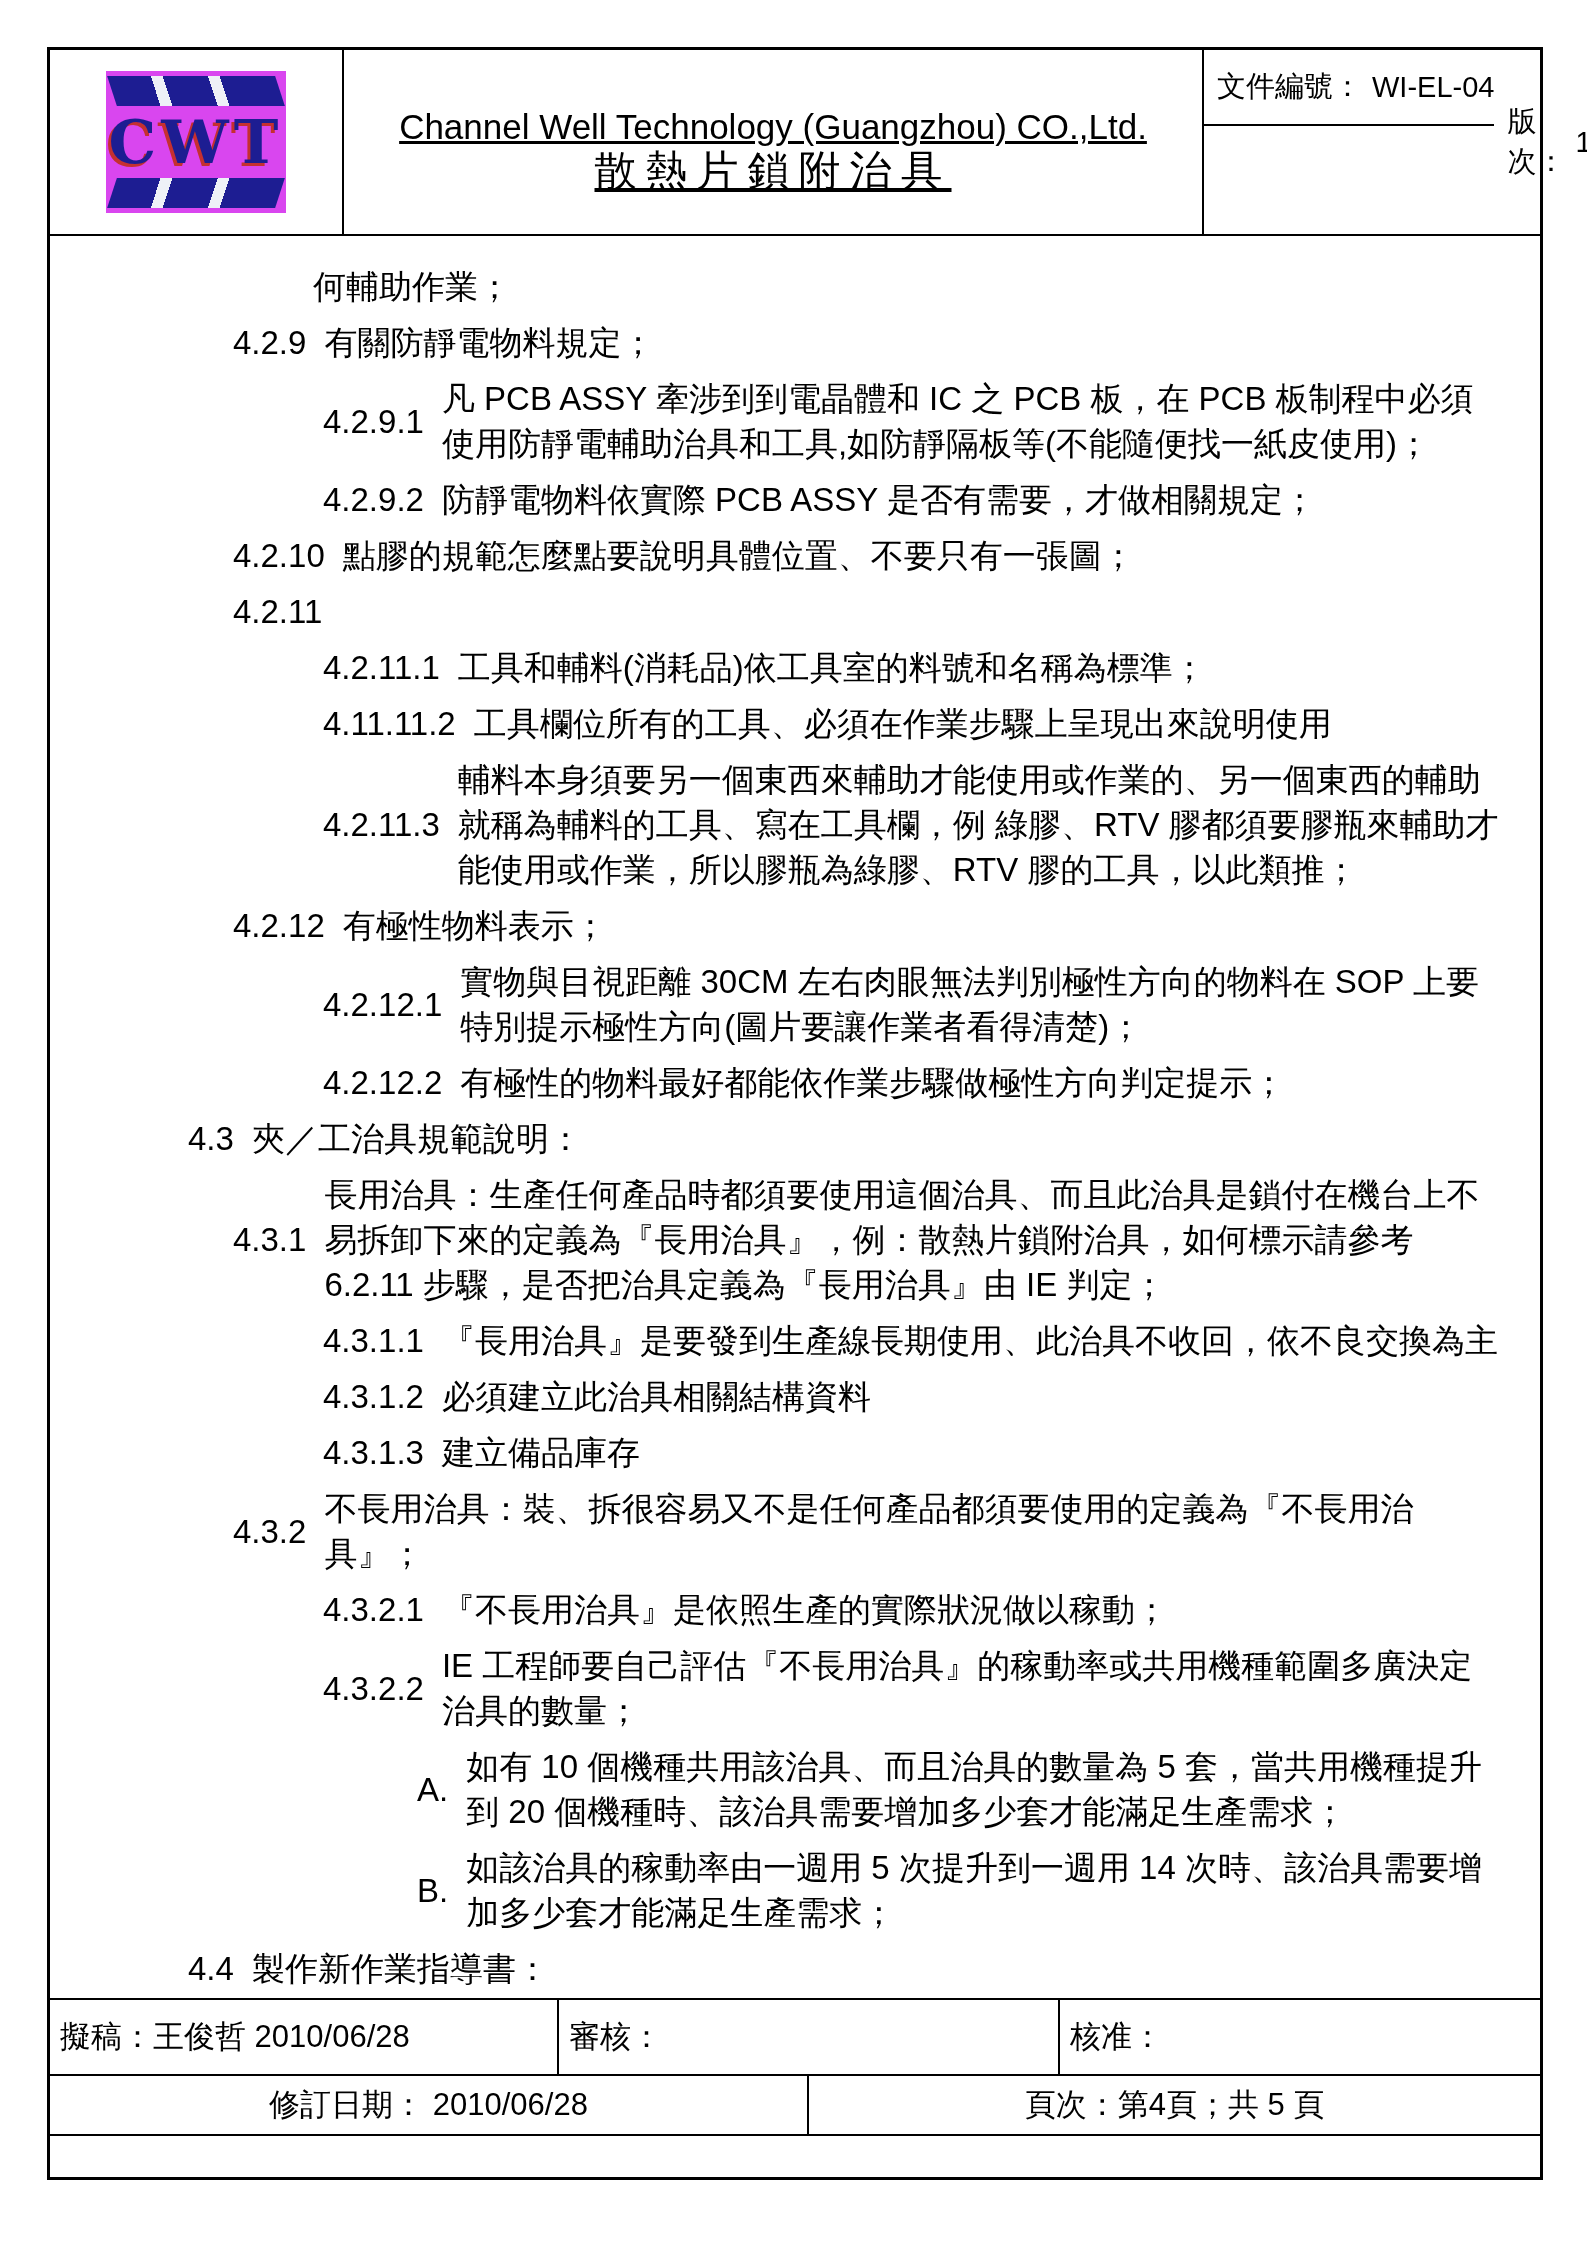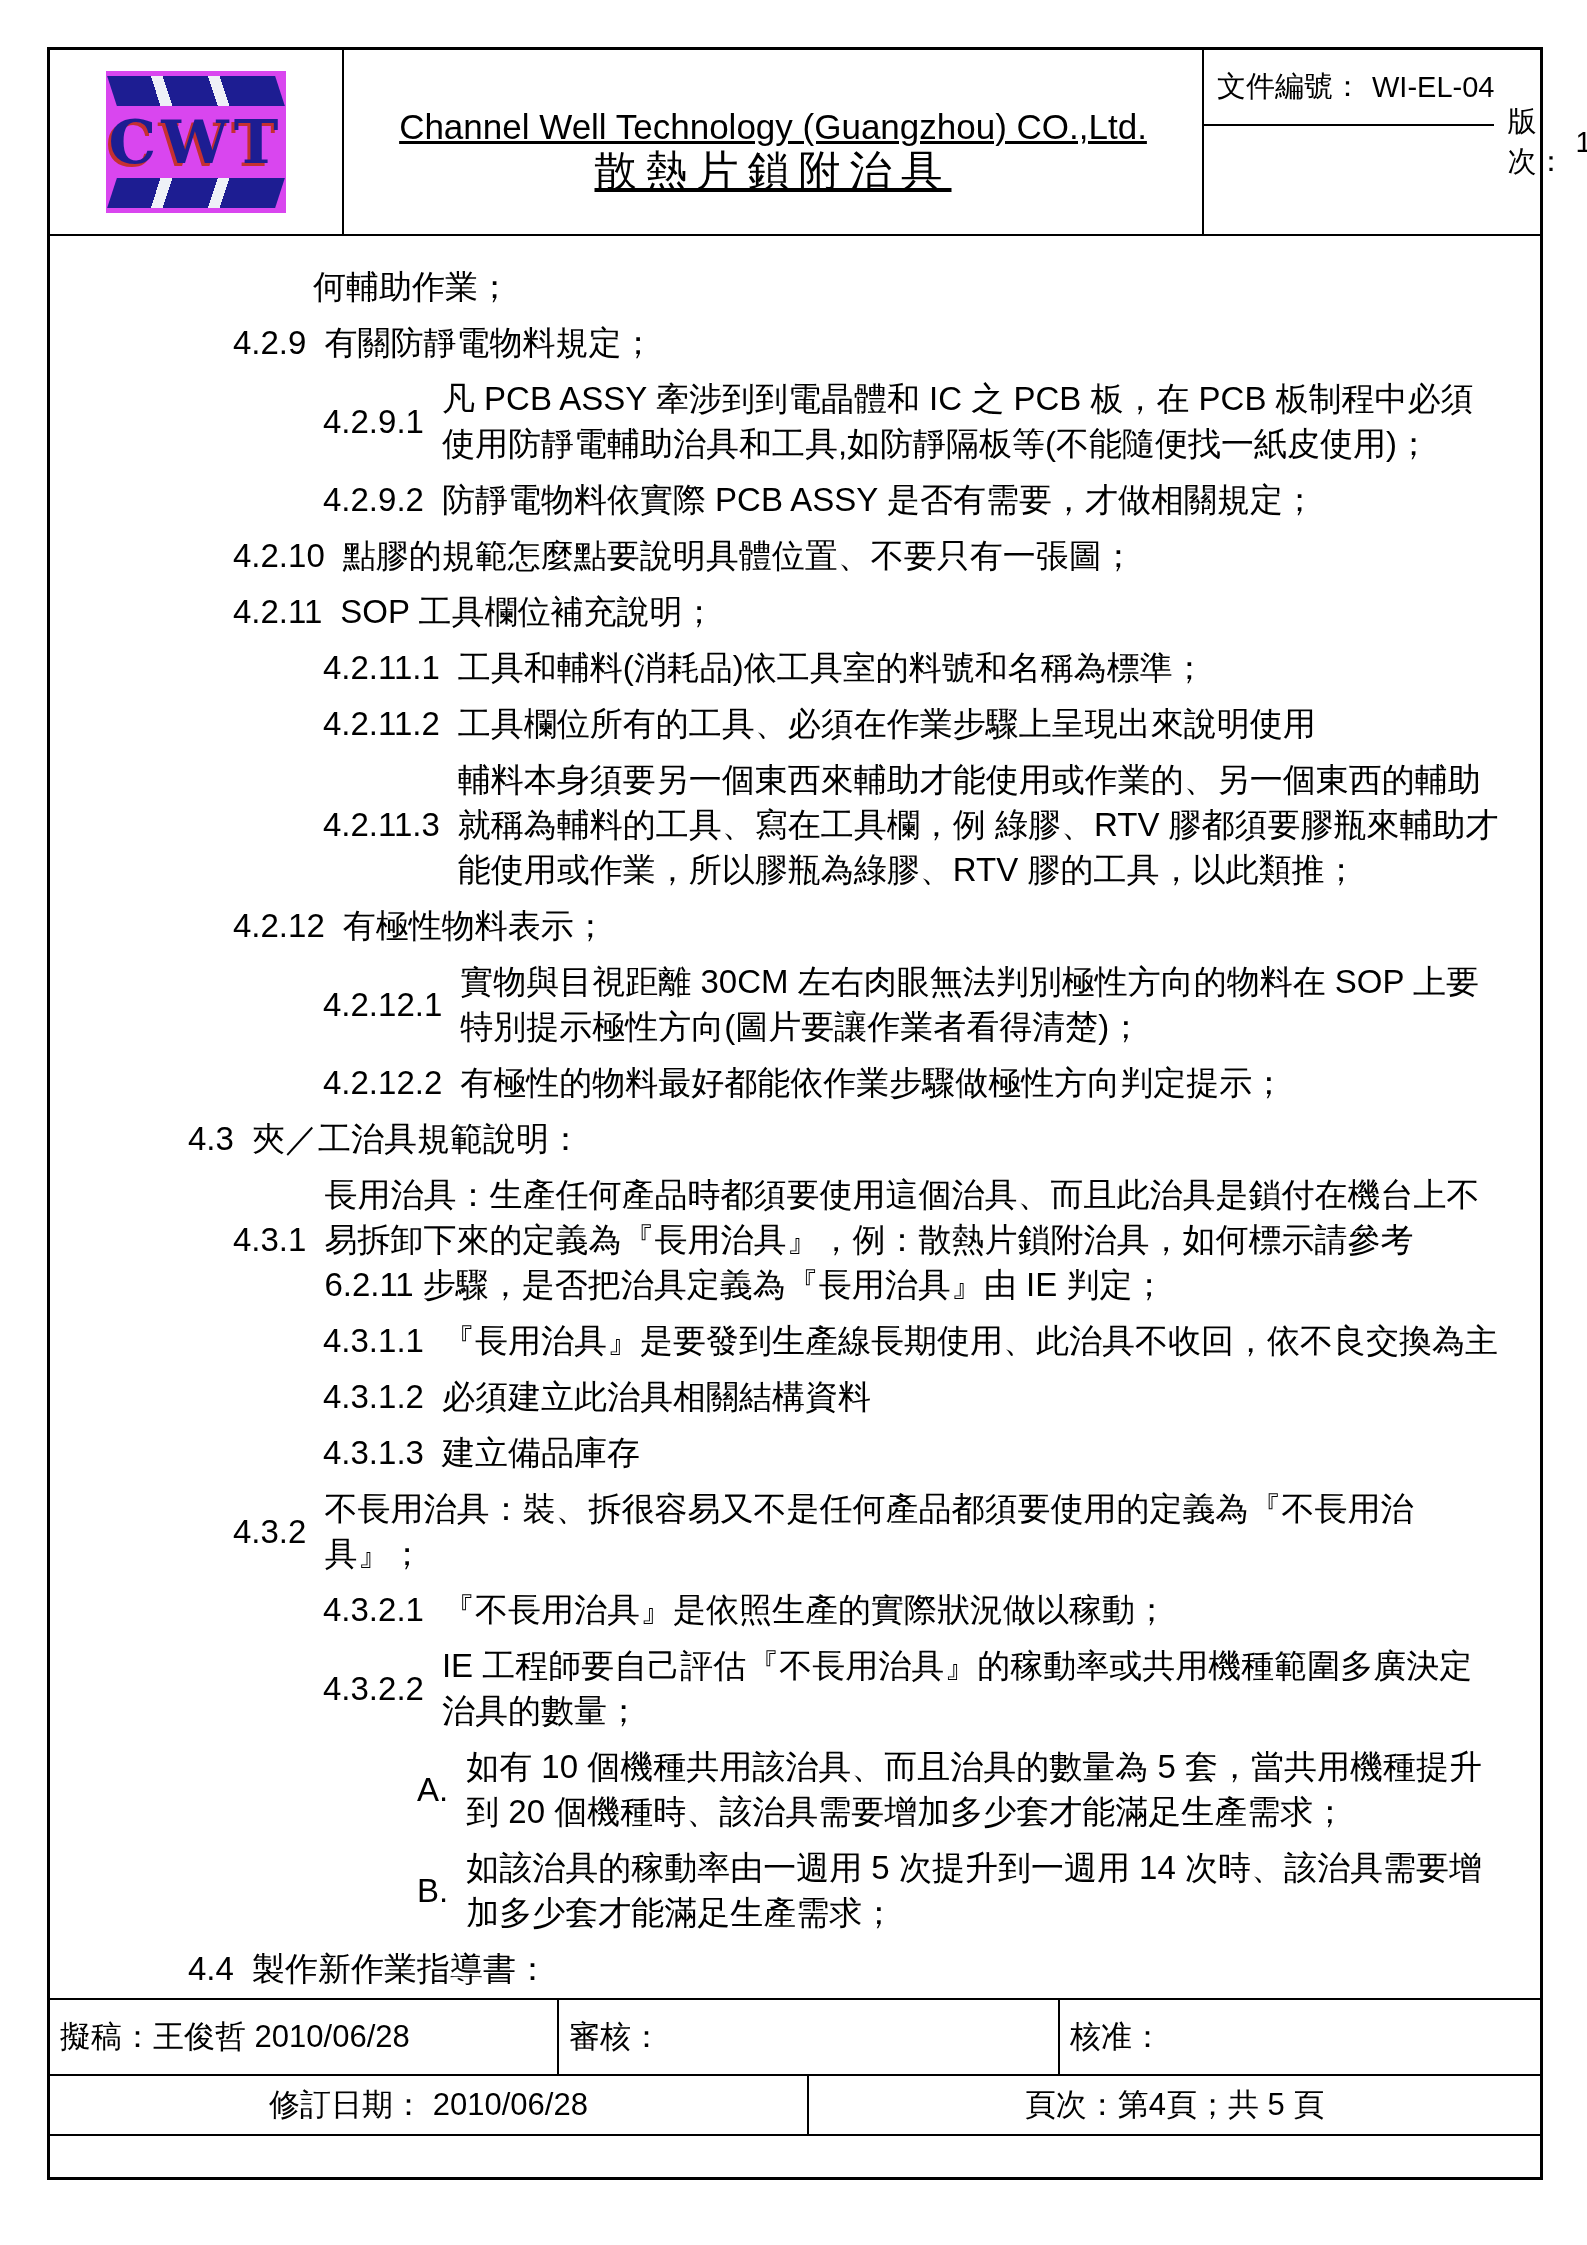--- a/index.html
+++ b/index.html
@@ -100,28 +100,27 @@
         <div class="para l3">
           <span class="num">4.2.9.2</span>
           <div class="txt">防靜電物料依實際 PCB ASSY 是否有需要，才做相關規定；</div>
         </div>
         <div class="para l2">
           <span class="num">4.2.10</span>
           <div class="txt">點膠的規範怎麼點要說明具體位置、不要只有一張圖；</div>
         </div>
         <div class="para l2">
           <span class="num">4.2.11</span>
-          <div class="txt">SOP 工具欄位補充說明；</div>
         </div>
         <div class="para l3">
           <span class="num">4.2.11.1</span>
           <div class="txt">工具和輔料(消耗品)依工具室的料號和名稱為標準；</div>
         </div>
         <div class="para l3">
-          <span class="num">4.2.11.2</span>
+          <span class="num">4.11.11.2</span>
           <div class="txt">工具欄位所有的工具、必須在作業步驟上呈現出來說明使用</div>
         </div>
         <div class="para l3">
           <span class="num">4.2.11.3</span>
           <div class="txt">輔料本身須要另一個東西來輔助才能使用或作業的、另一個東西的輔助就稱為輔料的工具、寫在工具欄，例 綠膠、RTV 膠都須要膠瓶來輔助才能使用或作業，所以膠瓶為綠膠、RTV 膠的工具，以此類推；</div>
         </div>
         <div class="para l2">
           <span class="num">4.2.12</span>
           <div class="txt">有極性物料表示；</div>
         </div>

